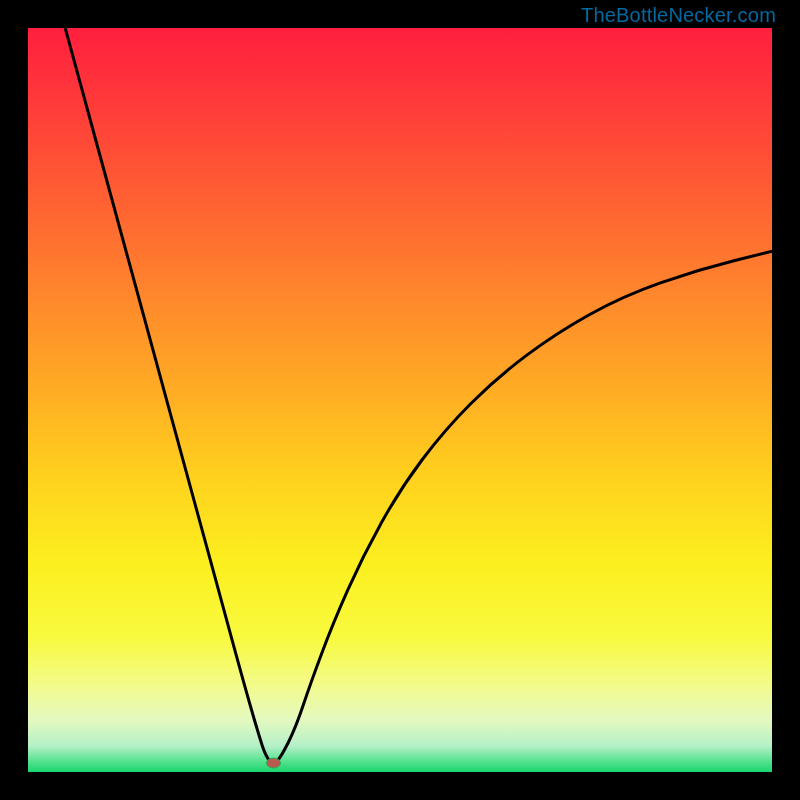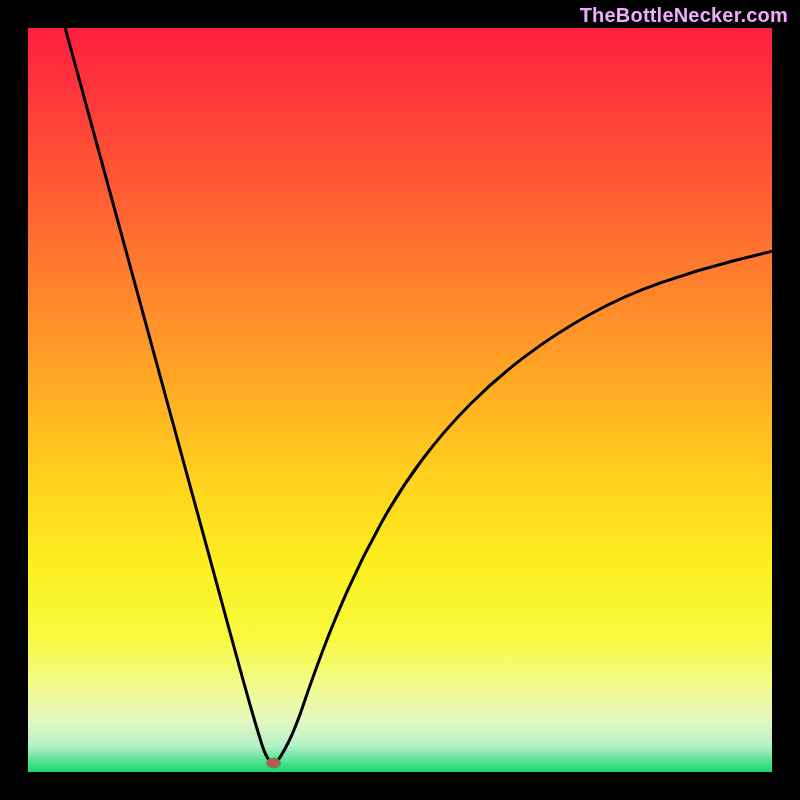--- a/index.html
+++ b/index.html
@@ -37,24 +37,24 @@
   .curve-svg {
     position: absolute;
     left: 0;
     top: 0;
     width: 100%;
     height: 100%;
   }
   .watermark {
     position: absolute;
     top: 4px;
-    right: 12px;
-    color: #f0abfc;
+    right: 24px;
+    color: #0369a1;
     font-size: 20px;
-    font-weight: 700;
+    font-weight: 400;
     letter-spacing: 0.2px;
     user-select: none;
   }
 </style>
 </head>
 <body>
 
 <div class="frame">
 
   <div class="plot-area">

